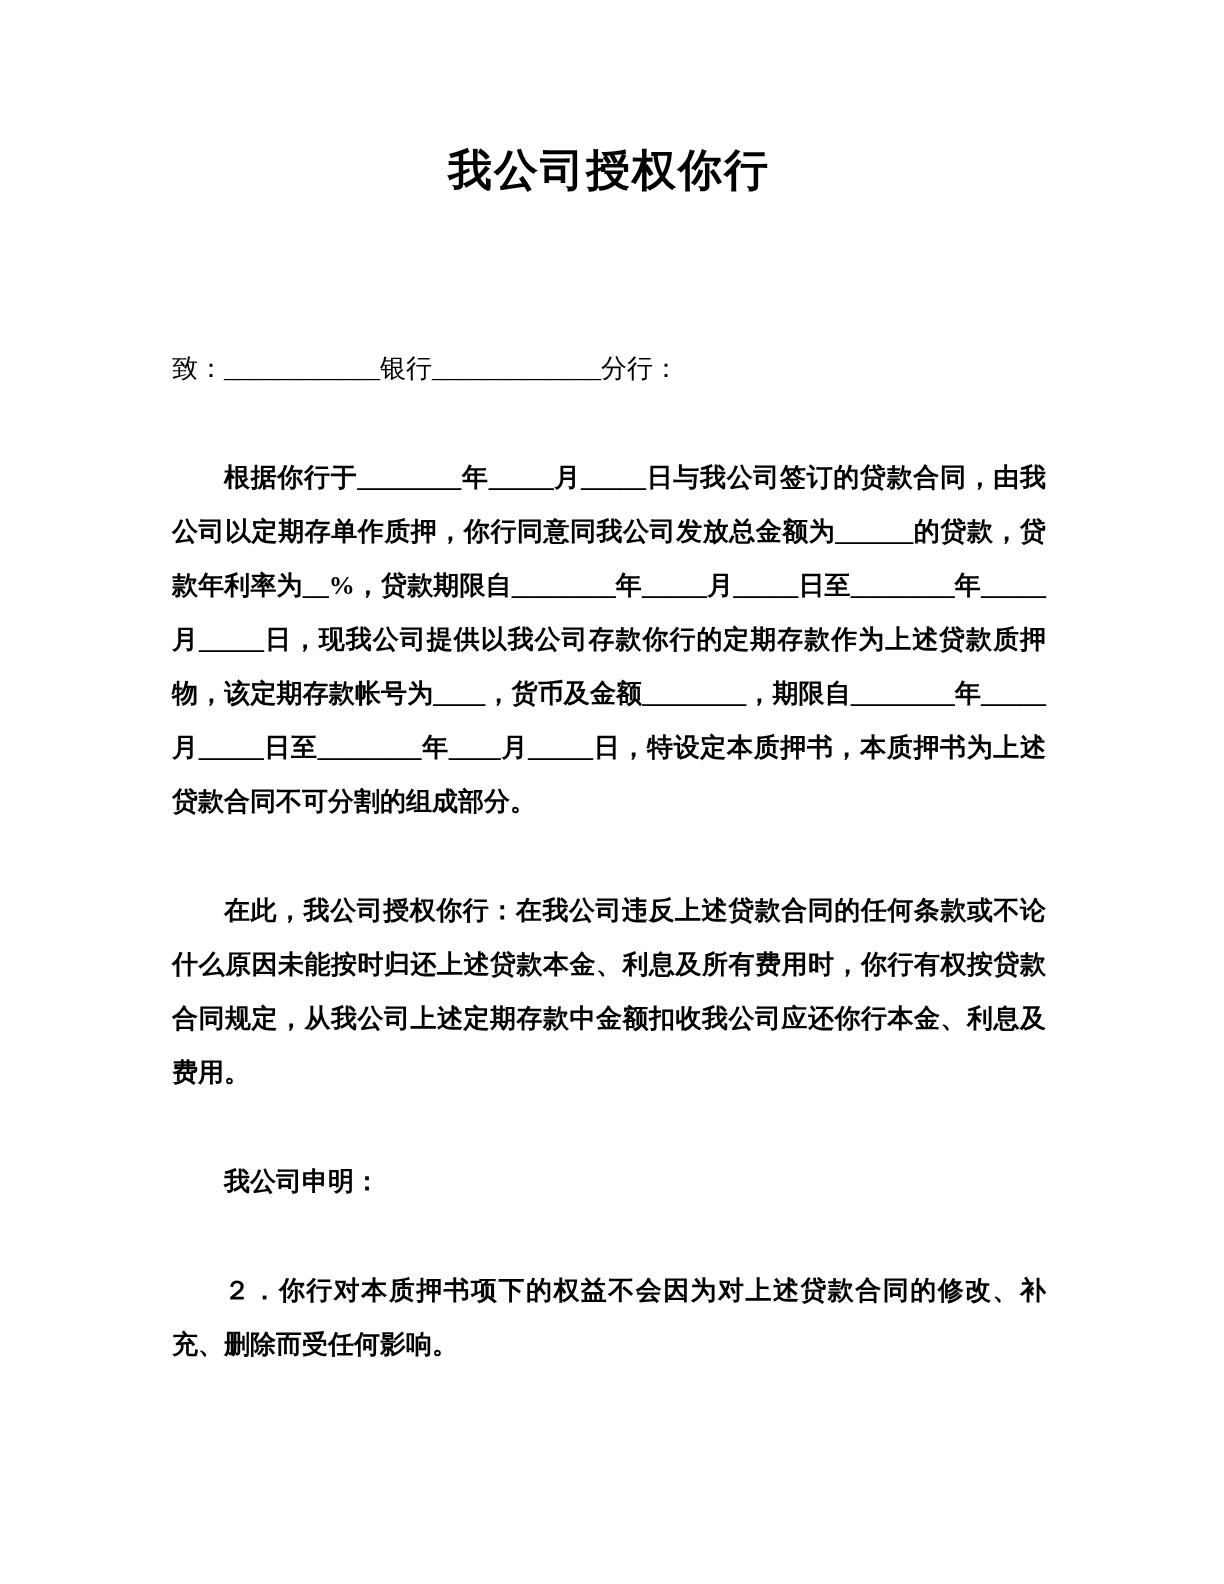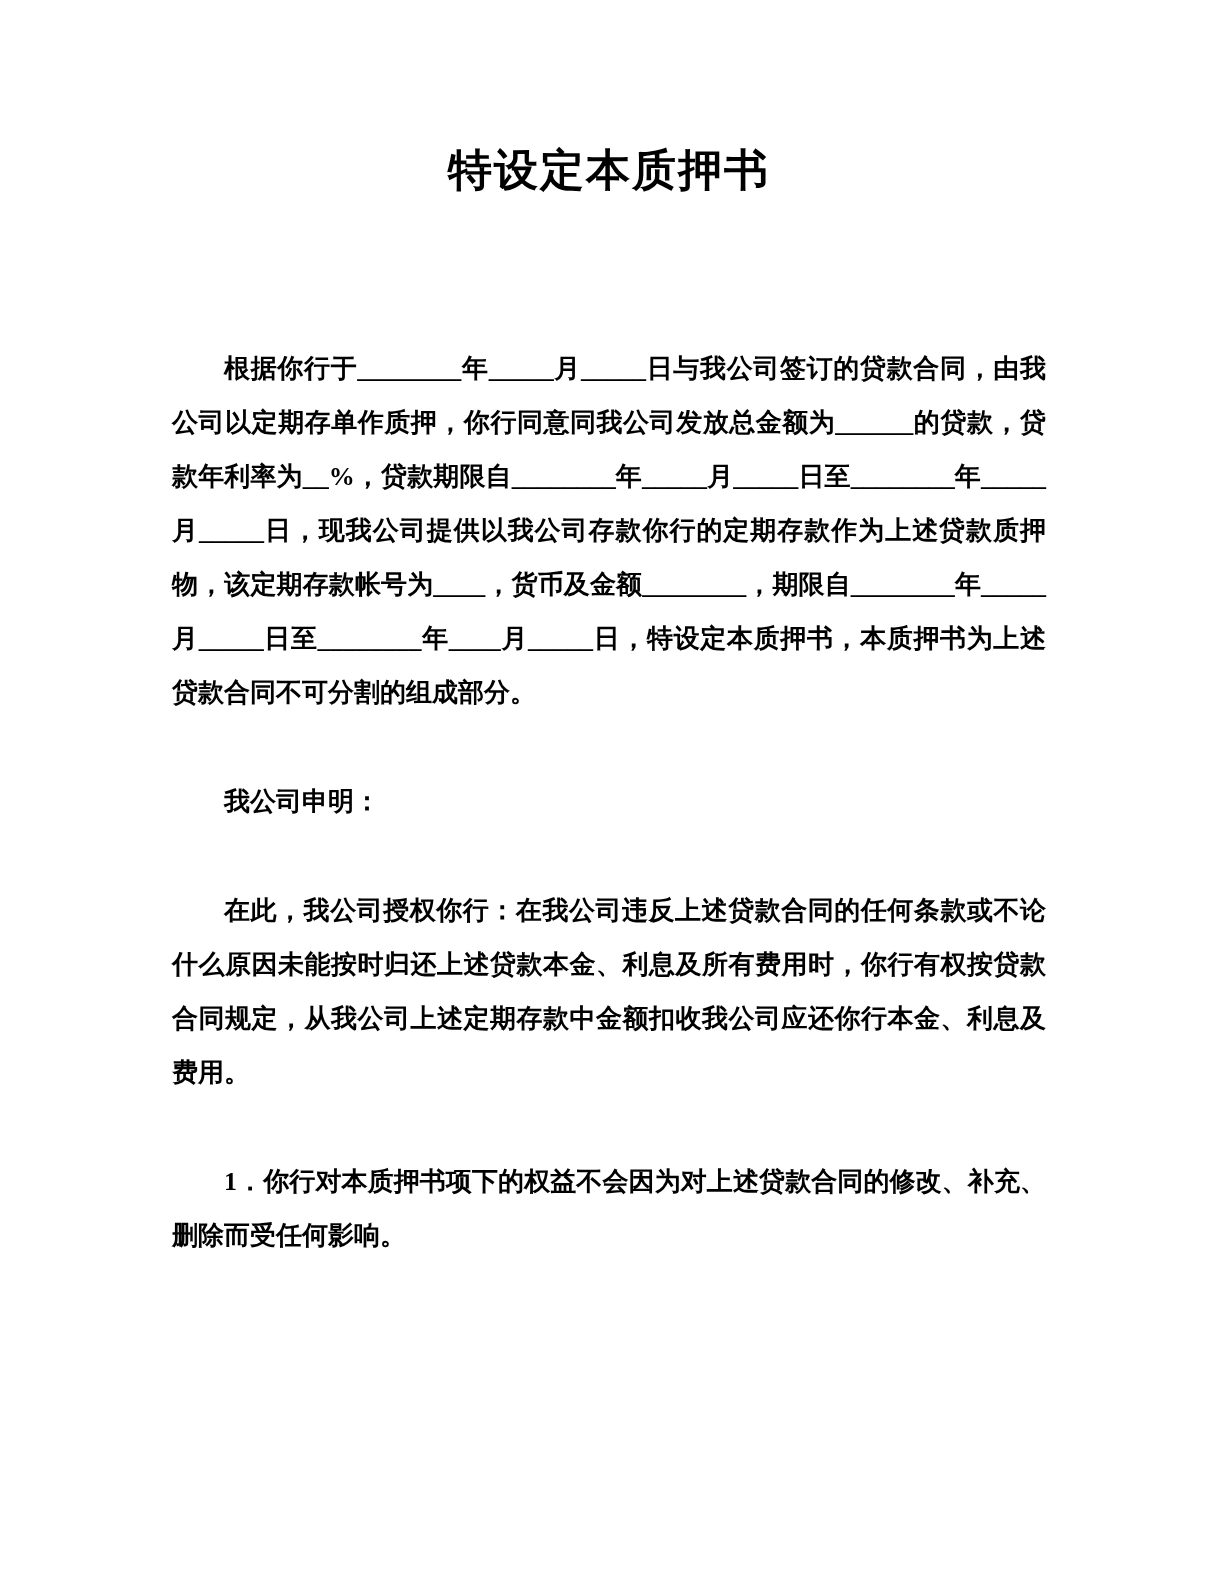--- a/index.html
+++ b/index.html
@@ -40,24 +40,25 @@
   }
   .indent {
     text-indent: 2em;
     font-weight: bold;
   }
 </style>
 </head>
 <body>
 
 <div class="page">
-  <h1 class="doc-title">特设定本质押书</h1>
+  <h1 class="doc-title">我公司授权你行</h1>
 
+  <p class="doc-line salutation">致：____________银行_____________分行：</p>
 
   <p class="doc-line indent">根据你行于________年_____月_____日与我公司签订的贷款合同，由我公司以定期存单作质押，你行同意同我公司发放总金额为______的贷款，贷款年利率为__%，贷款期限自________年_____月_____日至________年_____月_____日，现我公司提供以我公司存款你行的定期存款作为上述贷款质押物，该定期存款帐号为____，货币及金额________，期限自________年_____月_____日至________年____月_____日，特设定本质押书，本质押书为上述贷款合同不可分割的组成部分。</p>
 
+  <p class="doc-line indent">在此，我公司授权你行：在我公司违反上述贷款合同的任何条款或不论什么原因未能按时归还上述贷款本金、利息及所有费用时，你行有权按贷款合同规定，从我公司上述定期存款中金额扣收我公司应还你行本金、利息及费用。</p>
+
   <p class="doc-line indent">我公司申明：</p>
 
-  <p class="doc-line indent">在此，我公司授权你行：在我公司违反上述贷款合同的任何条款或不论什么原因未能按时归还上述贷款本金、利息及所有费用时，你行有权按贷款合同规定，从我公司上述定期存款中金额扣收我公司应还你行本金、利息及费用。</p>
 
-
-  <p class="doc-line indent">1．你行对本质押书项下的权益不会因为对上述贷款合同的修改、补充、删除而受任何影响。</p>
+  <p class="doc-line indent">２．你行对本质押书项下的权益不会因为对上述贷款合同的修改、补充、删除而受任何影响。</p>
 </div>
 
 </body></html>

